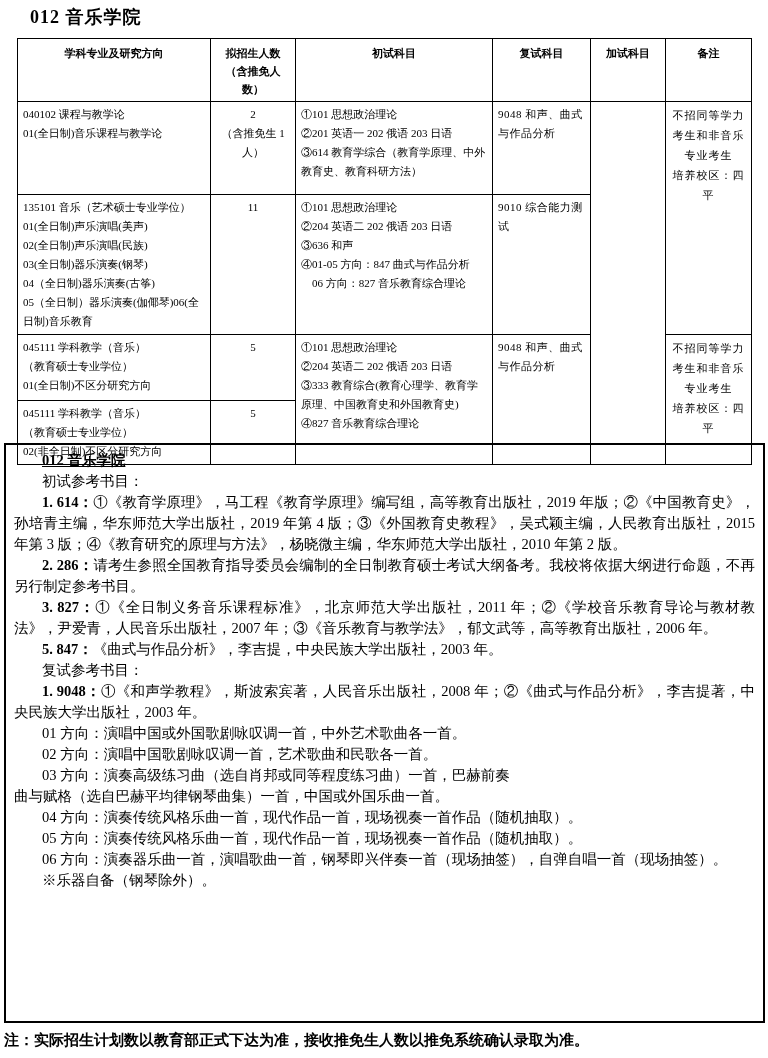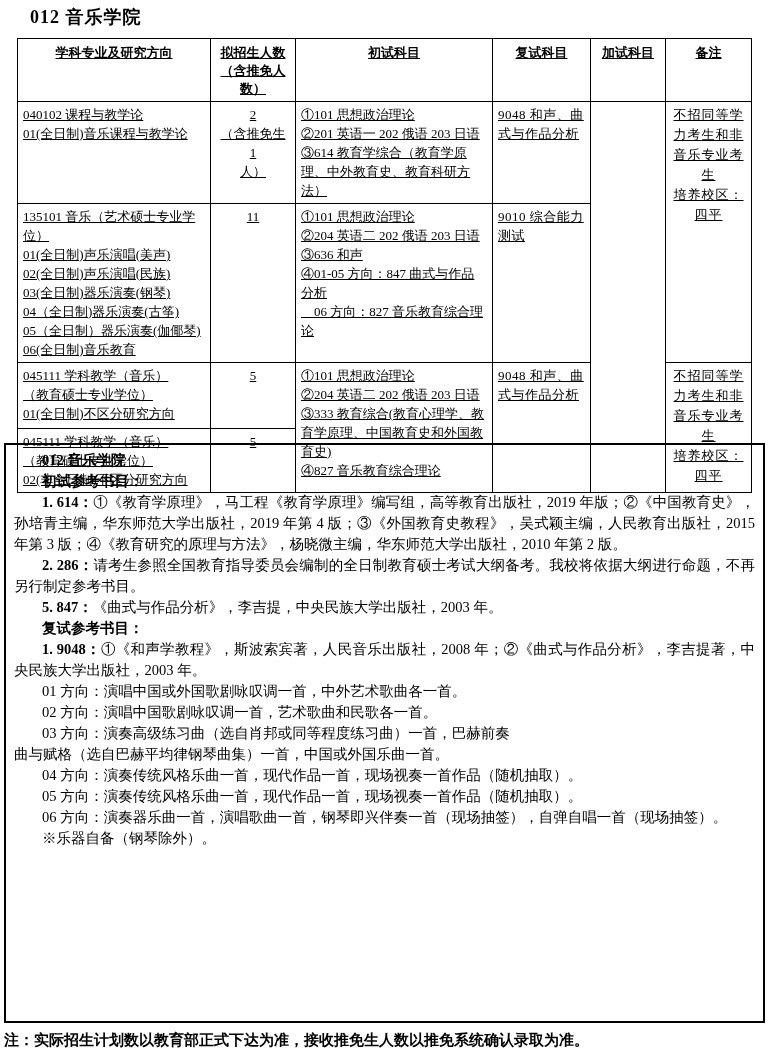--- a/index.html
+++ b/index.html
@@ -7,21 +7,21 @@
     width:768px;height:1058px;position:relative;background:#ffffff;color:#000;
     font-family:"Liberation Serif","DejaVu Serif",serif;
     -webkit-font-smoothing:antialiased;
   }
   .doc-title{
     position:absolute;left:30px;top:5px;font-size:18px;font-weight:bold;letter-spacing:1px;
   }
   table.admission{
     position:absolute;left:17px;top:38px;width:734px;
     border-collapse:collapse;table-layout:fixed;
-    font-size:13px;line-height:19px;text-decoration:underline;
+    font-size:11px;line-height:19px;
   }
   table.admission th,table.admission td{
     border:1px solid #000;padding:3px 5px;vertical-align:top;
     white-space:pre-line;word-break:break-all;
   }
   table.admission th{
     font-weight:bold;text-align:center;padding-top:5px;line-height:18px;
   }
   td.quota{text-align:center;vertical-align:middle;}
   td.major{text-align:left;}
@@ -29,21 +29,21 @@
   td.retest{text-align:left;letter-spacing:0.5px;}
   td.remark{text-align:center;letter-spacing:1px;line-height:20px;}
   td.addexam{vertical-align:top;}
   .ref-box{
     position:absolute;left:4px;top:443px;width:761px;height:580px;
     border:2px solid #000;box-sizing:border-box;padding:5px 8px 0 8px;
     font-size:14.5px;line-height:21px;
   }
   .ref-box p{margin:0;text-indent:28px;text-align:justify;}
   .ref-box p.no-indent{text-indent:0;}
-  .ref-heading{font-weight:bold;text-align:center;}
+  .ref-heading{font-weight:normal;text-align:center;}
   .ref-box-title{font-weight:bold;text-decoration:underline;text-align:left !important;}
   .bold{font-weight:bold;}
   .footnote{
     position:absolute;left:4px;top:1030px;width:760px;
     font-weight:bold;font-size:15px;line-height:20px;
   }
 </style>
 </head>
 <body>
 
@@ -117,20 +117,21 @@
     <td class="quota">5</td>
   </tr>
 </tbody>
   </table>
 
 <div class="ref-box">
   <p class="ref-box-title">012 音乐学院</p>
   <p class="ref-heading">初试参考书目：</p>
   <p><span class="bold">1. 614：</span><span>①《教育学原理》，马工程《教育学原理》编写组，高等教育出版社，2019 年版；②《中国教育史》，孙培青主编，华东师范大学出版社，2019 年第 4 版；③《外国教育史教程》，吴式颖主编，人民教育出版社，2015 年第 3 版；④《教育研究的原理与方法》，杨晓微主编，华东师范大学出版社，2010 年第 2 版。</span></p>
   <p><span class="bold">2. 286：</span><span>请考生参照全国教育指导委员会编制的全日制教育硕士考试大纲备考。我校将依据大纲进行命题，不再另行制定参考书目。</span></p>
+  <p><span class="bold">3. 827：</span><span>①《全日制义务音乐课程标准》，北京师范大学出版社，2011 年；②《学校音乐教育导论与教材教法》，尹爱青，人民音乐出版社，2007 年；③《音乐教育与教学法》，郁文武等，高等教育出版社，2006 年。</span></p>
   <p><span class="bold">5. 847：</span><span>《曲式与作品分析》，李吉提，中央民族大学出版社，2003 年。</span></p>
   <p class="ref-heading">复试参考书目：</p>
   <p><span class="bold">1. 9048：</span><span>①《和声学教程》，斯波索宾著，人民音乐出版社，2008 年；②《曲式与作品分析》，李吉提著，中央民族大学出版社，2003 年。</span></p>
   <p>01 方向：演唱中国或外国歌剧咏叹调一首，中外艺术歌曲各一首。</p>
   <p>02 方向：演唱中国歌剧咏叹调一首，艺术歌曲和民歌各一首。</p>
   <p>03 方向：演奏高级练习曲（选自肖邦或同等程度练习曲）一首，巴赫前奏</p>
   <p class="no-indent">曲与赋格（选自巴赫平均律钢琴曲集）一首，中国或外国乐曲一首。</p>
   <p>04 方向：演奏传统风格乐曲一首，现代作品一首，现场视奏一首作品（随机抽取）。</p>
   <p>05 方向：演奏传统风格乐曲一首，现代作品一首，现场视奏一首作品（随机抽取）。</p>
   <p>06 方向：演奏器乐曲一首，演唱歌曲一首，钢琴即兴伴奏一首（现场抽签），自弹自唱一首（现场抽签）。</p>

